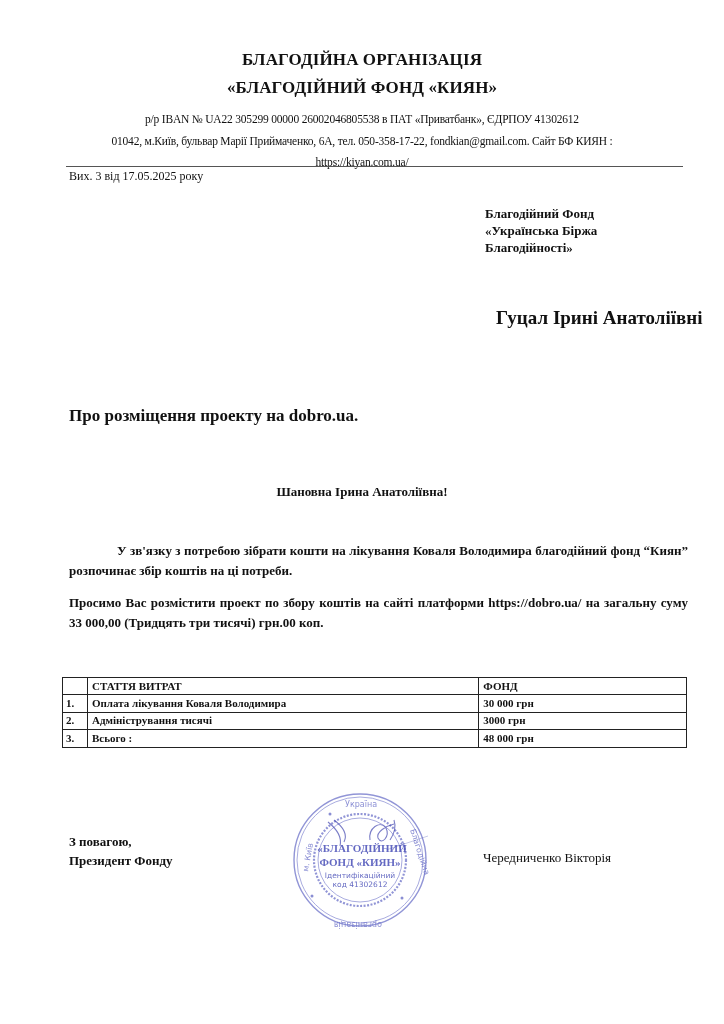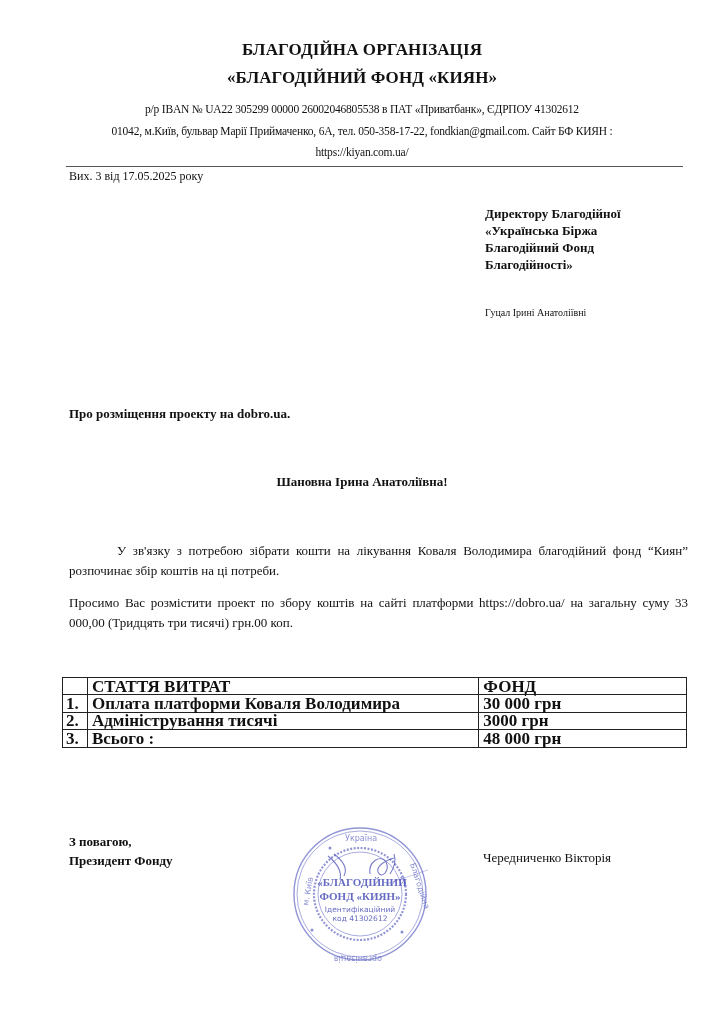--- a/index.html
+++ b/index.html
@@ -4,21 +4,21 @@
   <style>
     * { margin: 0; padding: 0; box-sizing: border-box; }
     html, body { width: 724px; height: 1024px; background: #ffffff; }
     body {
       position: relative;
       font-family: "Liberation Serif", "DejaVu Serif", serif;
       color: #111111;
       overflow: hidden;
     }
     .abs { position: absolute; }
-    .center { left: 0; width: 724px; text-align: center; }
+    .center { left: 0; width: 724px; text-align: center; margin-top: 10px; }
 
     .org-title {
       font-weight: bold;
       font-size: 17px;
       letter-spacing: 0.1px;
     }
     .org-line {
       font-size: 11.5px;
       letter-spacing: -0.2px;
     }
@@ -37,55 +37,55 @@
     }
     .addressee {
       left: 485px;
       top: 205px;
       width: 220px;
       font-weight: bold;
       font-size: 13px;
       line-height: 17px;
     }
     .addressee-name {
-      left: 485px;
+      left: 496px;
       top: 307px;
-      font-weight: normal;
-      font-size: 10px;
+      font-weight: bold;
+      font-size: 19px;
     }
     .subject {
       left: 69px;
       top: 406px;
       font-weight: bold;
-      font-size: 13px;
+      font-size: 17px;
     }
     .greeting {
       top: 474px;
       font-weight: bold;
       font-size: 13px;
     }
     .body-para {
       left: 69px;
       width: 619px;
-      font-weight: normal;
+      font-weight: bold;
       font-size: 13px;
       line-height: 20px;
       text-align: justify;
     }
     .body-para.p1 { top: 541px; text-indent: 48px; }
     .body-para.p2 { top: 593px; }
 
     table.costs {
       position: absolute;
       left: 62px;
       top: 677px;
       width: 625px;
       border-collapse: collapse;
       font-weight: bold;
-      font-size: 17px;
+      font-size: 11px;
     }
     table.costs td {
       border: 1.5px solid #222222;
       height: 17.4px;
       padding: 0 4px;
       line-height: 15px;
       vertical-align: middle;
     }
     table.costs td.num { width: 25px; padding-left: 3px; }
     table.costs td.item { width: 392px; }
@@ -99,64 +99,63 @@
       line-height: 19px;
     }
     .signer {
       left: 483px;
       top: 850px;
       font-weight: normal;
       font-size: 13px;
     }
     .stamp {
       left: 290px;
-      top: 824px;
+      top: 790px;
       width: 140px;
       height: 140px;
       text-align: right;
     }
   </style>
 </head>
 <body>
 
 <div class="abs center org-title" style="top:40px;">БЛАГОДІЙНА ОРГАНІЗАЦІЯ</div>
 <div class="abs center org-title" style="top:68px;">«БЛАГОДІЙНИЙ ФОНД «КИЯН»</div>
 <div class="abs center org-line" style="top:103px;">р/р IBAN № UA22 305299 00000 26002046805538  в ПАТ «Приватбанк», ЄДРПОУ 41302612</div>
 <div class="abs center org-line" style="top:125px;">01042, м.Київ, бульвар Марії Приймаченко, 6А, тел. 050-358-17-22, fondkian@gmail.com. Сайт БФ КИЯН :</div>
 <div class="abs center org-line" style="top:146px;">https://kiyan.com.ua/</div>
 
 <div class="rule"></div>
 
 <div class="abs outgoing">Вих. 3  від 17.05.2025 року</div>
 
 <div class="abs addressee">
-  <div>Директору Благодійної</div>
+  <div>Благодійний Фонд</div>
   <div>«Українська Біржа</div>
-  <div>Благодійний Фонд</div>
   <div>Благодійності»</div>
 </div>
 <div class="abs addressee-name">Гуцал Ірині Анатоліївні</div>
 
 <div class="abs subject">Про розміщення проекту на dobro.ua.</div>
 
 <div class="abs center greeting">Шановна Ірина Анатоліївна!</div>
 
 <div class="abs body-para p1">У зв'язку з потребою зібрати кошти на лікування Коваля Володимира благодійний фонд “Киян” розпочинає збір коштів на ці потреби.</div>
 <div class="abs body-para p2">Просимо Вас розмістити проект по збору коштів на сайті платформи  https://dobro.ua/  на загальну суму 33 000,00 (Тридцять три тисячі) грн.00 коп.</div>
 
 <table class="costs">
   <tbody>
       <tr>
     <td class="num"></td>
     <td class="item">СТАТТЯ ВИТРАТ</td>
     <td class="sum">ФОНД</td>
   </tr>
   <tr>
     <td class="num">1.</td>
-    <td class="item">Оплата платформи Коваля Володимира</td>
+    <td class="item">Оплата лікування Коваля Володимира</td>
     <td class="sum">30 000 грн</td>
   </tr>
   <tr>
     <td class="num">2.</td>
     <td class="item">Адміністрування тисячі</td>
     <td class="sum">3000 грн</td>
   </tr>
   <tr>
     <td class="num">3.</td>
     <td class="item">Всього :</td>

